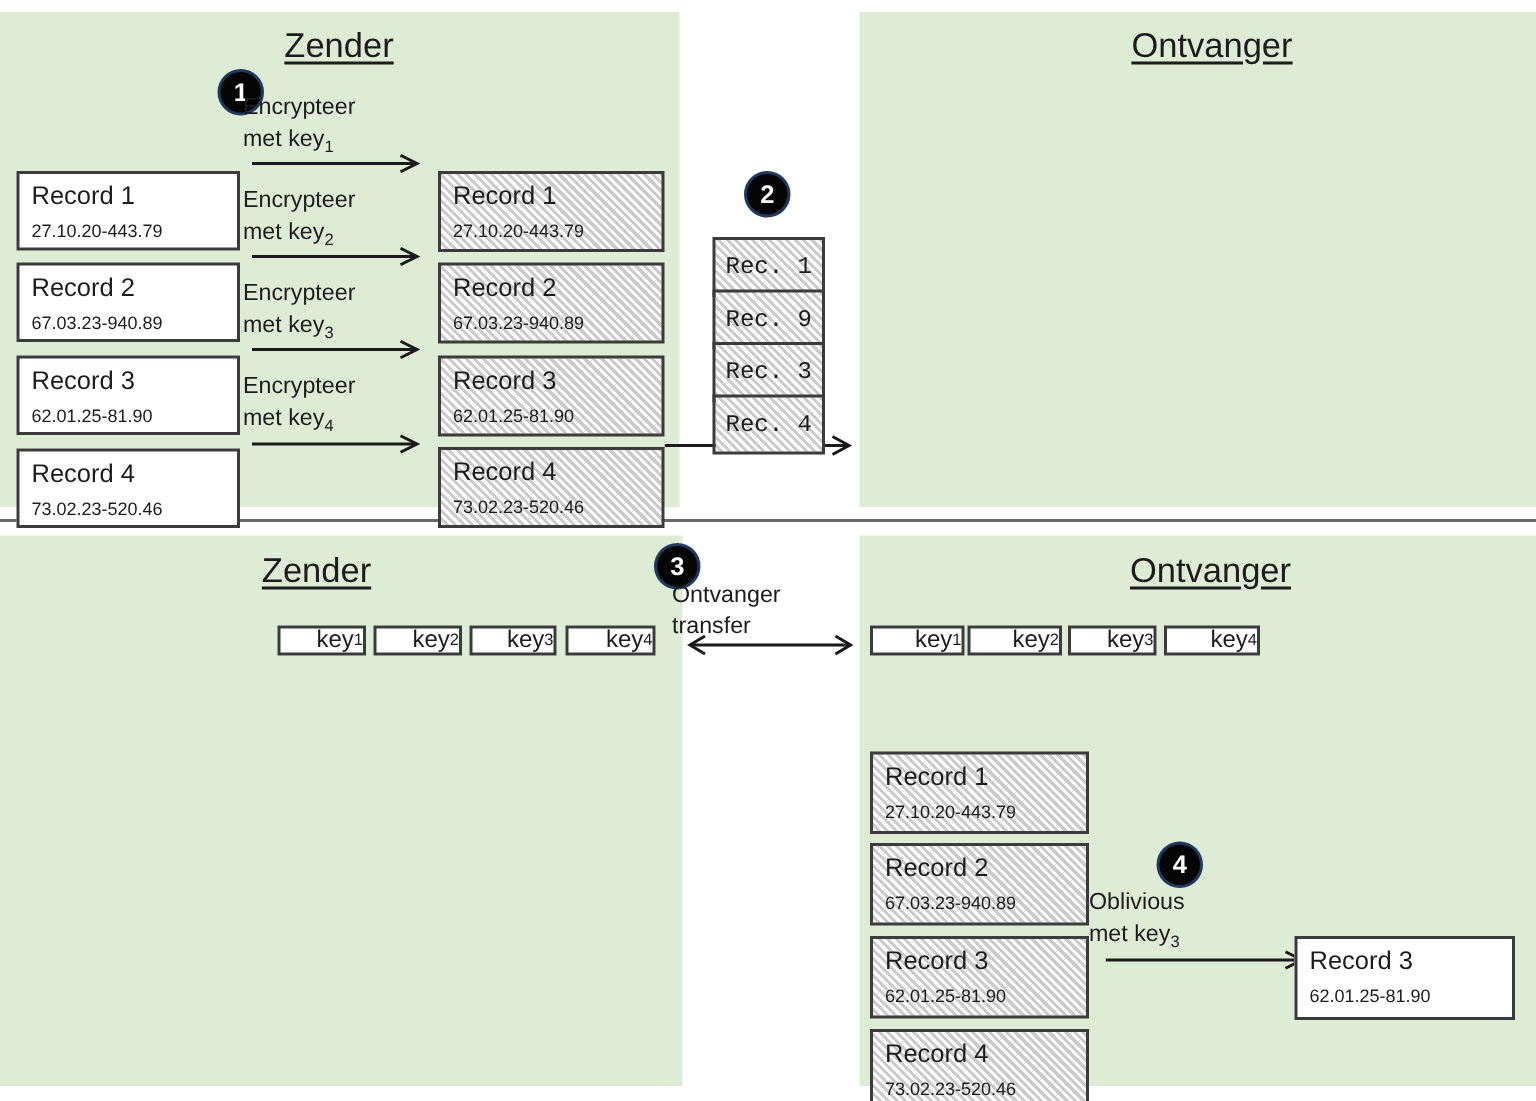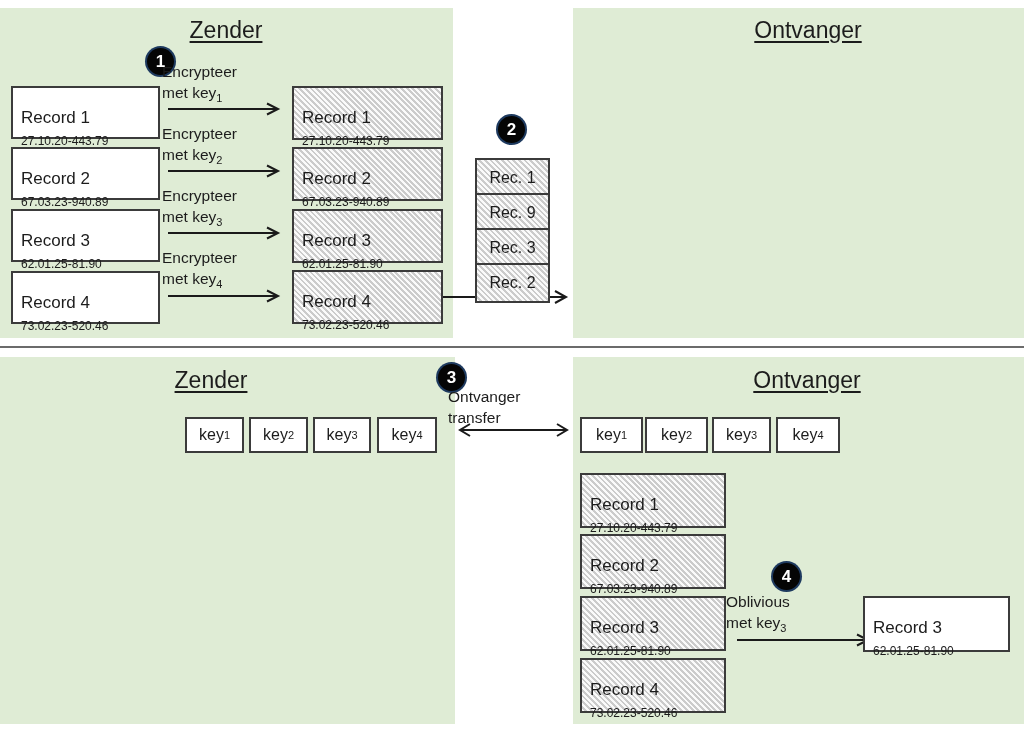--- a/index.html
+++ b/index.html
@@ -18,33 +18,34 @@
   .badge {
     position:absolute; width:27px; height:27px; border-radius:50%;
     background:#050505; color:#ffffff; font-size:17px; font-weight:bold;
     display:flex; align-items:center; justify-content:center;
     box-shadow:0 0 0 2px #1e3a5f;
   }
   .box { position:absolute; box-sizing:border-box; border:2px solid #3b3b3b; background:#ffffff; }
   .hatched {
     background:repeating-linear-gradient(45deg, #fafafa 0px, #fafafa 2px, #cbcbcb 2px, #cbcbcb 4px);
   }
-  .record-box { width:149px; height:53px; padding:18px 0 0 8px; }
+  .record-box { width:149px; height:53px; padding:3px 0 0 8px;margin-top:28px; }
   .record-box .r-title { display:block; font-size:17px; line-height:24px; }
   .record-box .r-value { display:block; font-size:12px; line-height:23px; }
   .enc-record { width:151px; height:54px; }
   .rx-record  { width:146px; height:55px; }
   .rec-chip {
     position:absolute; box-sizing:border-box; border:2px solid #3b3b3b;
     width:75px; height:40px; display:flex; align-items:center; justify-content:center;
     font-size:16px;
+    font-family:Liberation Mono, monospace;
   }
   .key-box {
     position:absolute; box-sizing:border-box; border:2px solid #3b3b3b; background:#ffffff;
-    height:36px; display:flex; align-items:center; justify-content:center;
+    height:20px; display:flex; align-items:center; justify-content:flex-end;
     font-size:16px;
   }
   .key-box sub, .lbl sub { font-size:11px; line-height:0; }
   .lbl {
     position:absolute; width:130px; transform:translateX(-50%);
     text-align:left; font-size:15.5px; line-height:21px; white-space:nowrap;
   }
   .arrow { position:absolute; }
   .arrow line, .arrow polyline { stroke:#1a1a1a; stroke-width:2; fill:none; }
 </style>
@@ -139,21 +140,21 @@
     <span class="r-value">73.02.23-520.46</span>
   </div>
 
   <svg class="arrow" style="left:443px;top:289px" width="129" height="16">
       <line x1="0" y1="8" x2="122" y2="8"></line>
       <polyline points="112,2 123,8 112,14"></polyline>
     </svg>
   <div class="rec-chip hatched" style="left:475px;top:158px">Rec. 1</div>
   <div class="rec-chip hatched" style="left:475px;top:193px">Rec. 9</div>
   <div class="rec-chip hatched" style="left:475px;top:228px">Rec. 3</div>
-  <div class="rec-chip hatched" style="left:475px;top:263px">Rec. 2</div>
+  <div class="rec-chip hatched" style="left:475px;top:263px">Rec. 4</div>
 
   <div class="key-box" style="left:185px;top:417px;width:59px">
     <span>key</span>
       <sub>1</sub>
   </div>
   <div class="key-box" style="left:249px;top:417px;width:59px">
     <span>key</span>
       <sub>2</sub>
   </div>
   <div class="key-box" style="left:313px;top:417px;width:58px">

